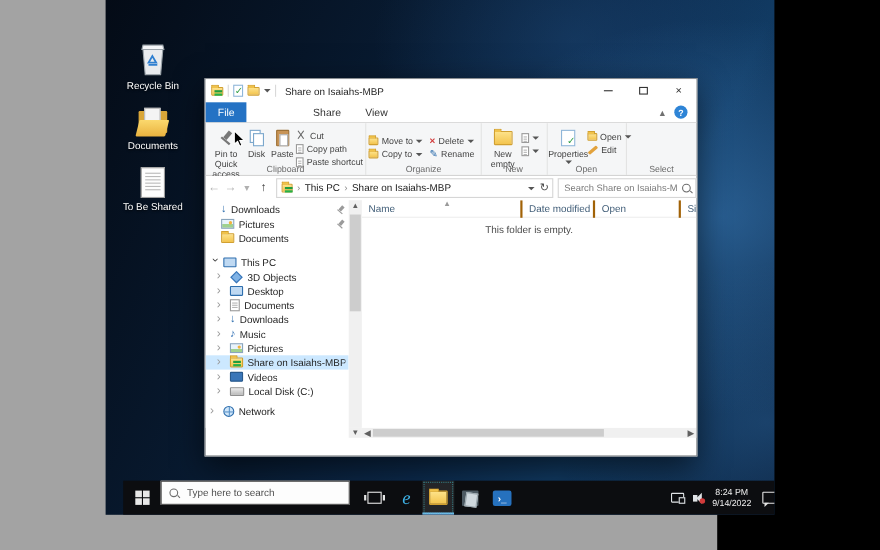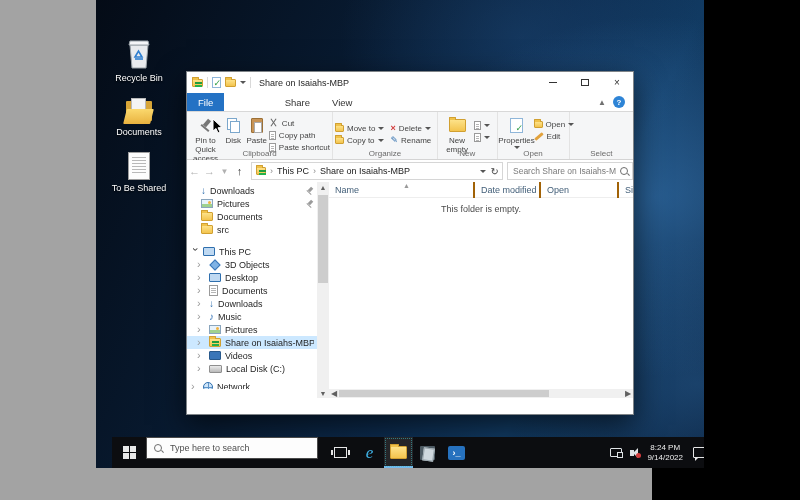--- a/index.html
+++ b/index.html
@@ -415,24 +415,20 @@
         </div>
         <div class="nrow q">
           <span class="pic"></span>
           <span class="lab">Pictures</span>
           <span class="pin"></span>
         </div>
         <div class="nrow q">
           <span class="fol"></span>
           <span class="lab">Documents</span>
         </div>
-        <div class="nrow q">
-          <span class="fol"></span>
-          <span class="lab">src</span>
-        </div>
         <div class="gap8"></div>
         <div class="nrow root">
           <span class="chev open">›</span>
           <span class="mon"></span>
           <span class="lab">This PC</span>
         </div>
         <div class="nrow child">
           <span class="chev">›</span>
           <span class="cube"></span>
           <span class="lab">3D Objects</span>

